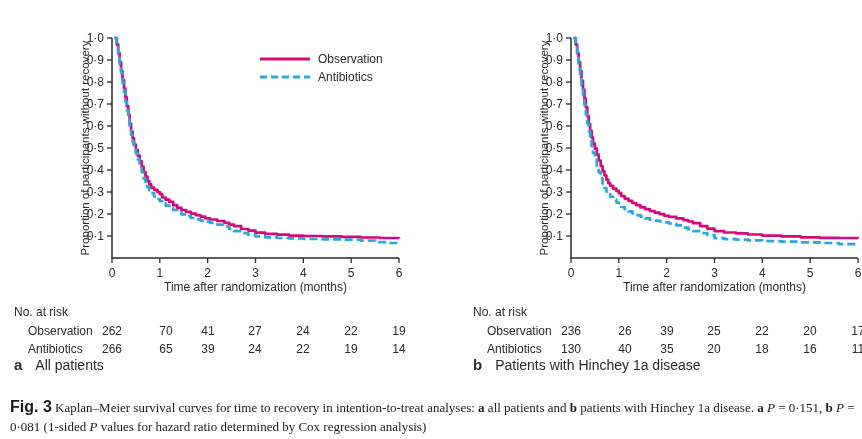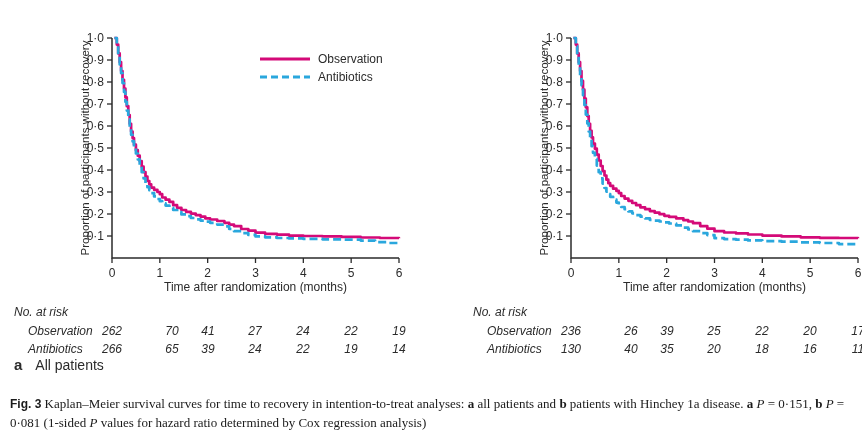--- a/index.html
+++ b/index.html
@@ -1,33 +1,33 @@
 <!DOCTYPE html>
 <html><head>
 <meta charset="utf-8">
 <style>
   html,body{margin:0;padding:0;background:#ffffff;}
   body{width:862px;height:439px;overflow:hidden;font-family:"Liberation Sans",sans-serif;}
   .figure{display:flex;width:862px;gap:28px;}
   .panel{position:relative;width:431px;height:383px;}
   svg.km{display:block;}
   svg text{font-family:"Liberation Sans",sans-serif;}
-  .risk{position:absolute;left:0;top:305px;width:431px;height:52px;font-size:12px;color:#2b2b2b;font-style:italic;}
+  .risk{position:absolute;left:0;top:305px;width:431px;height:52px;font-size:12px;color:#2b2b2b;}
   .risk-title{position:absolute;left:14px;top:0;}
   .risk-row{position:absolute;left:0;width:431px;height:14px;}
   .risk-row.r1{top:19px;}
   .risk-row.r2{top:37px;}
   .risk-name{position:absolute;left:28px;}
   .rc{position:absolute;width:52px;text-align:center;}
-  .c0{left:86px}.c1{left:146px}.c2{left:182px}.c3{left:229px}.c4{left:277px}.c5{left:325px}.c6{left:373px}
+  .c0{left:86px}.c1{left:140px}.c2{left:182px}.c3{left:229px}.c4{left:277px}.c5{left:325px}.c6{left:373px}
   .sublabel{position:absolute;left:14px;top:356px;color:#2b2b2b;white-space:nowrap;}
   .sublabel .letter{font-weight:bold;font-size:15px;margin-right:13px;}
   .sublabel .subtitle{font-size:14px;}
   .caption{margin:12px 0 0 10px;width:845px;font-family:"Liberation Serif",serif;font-size:13px;line-height:1.45;color:#1a1a1a;}
-  .cap-fig{font-family:"Liberation Sans",sans-serif;font-weight:bold;font-size:12px;}
+  .cap-fig{font-family:"Liberation Sans",sans-serif;font-weight:bold;font-size:16px;}
   .cap-b{font-weight:bold;}
   .cap-i{font-style:italic;}
 </style>
 </head>
 <body>
 
 <div class="figure">
 
   <div class="panel">
     <svg class="km" width="431" height="295" viewBox="0 0 431 295">
@@ -161,17 +161,20 @@
         <span class="risk-name">Antibiotics</span>
         <span class="rc c0">130</span>
         <span class="rc c1">40</span>
         <span class="rc c2">35</span>
         <span class="rc c3">20</span>
         <span class="rc c4">18</span>
         <span class="rc c5">16</span>
         <span class="rc c6">11</span>
       </div>
     </div>
+    <div class="sublabel">
+      <span class="letter">b</span><span class="subtitle">Patients with Hinchey 1a disease</span>
+    </div>
   </div>
 
 </div>
 
 <p class="caption"><span class="cap-fig">Fig. 3</span><span> Kaplan–Meier survival curves for time to recovery in intention-to-treat analyses: </span><span class="cap-b">a</span><span> all patients and </span><span class="cap-b">b</span><span> patients with Hinchey 1a disease. </span><span class="cap-b">a</span><span> </span><span class="cap-i">P</span><span> = 0·151, </span><span class="cap-b">b</span><span> </span><span class="cap-i">P</span><span> = 0·081 (1-sided </span><span class="cap-i">P</span><span> values for hazard ratio determined by Cox regression analysis)</span></p>
 
 </body></html>

